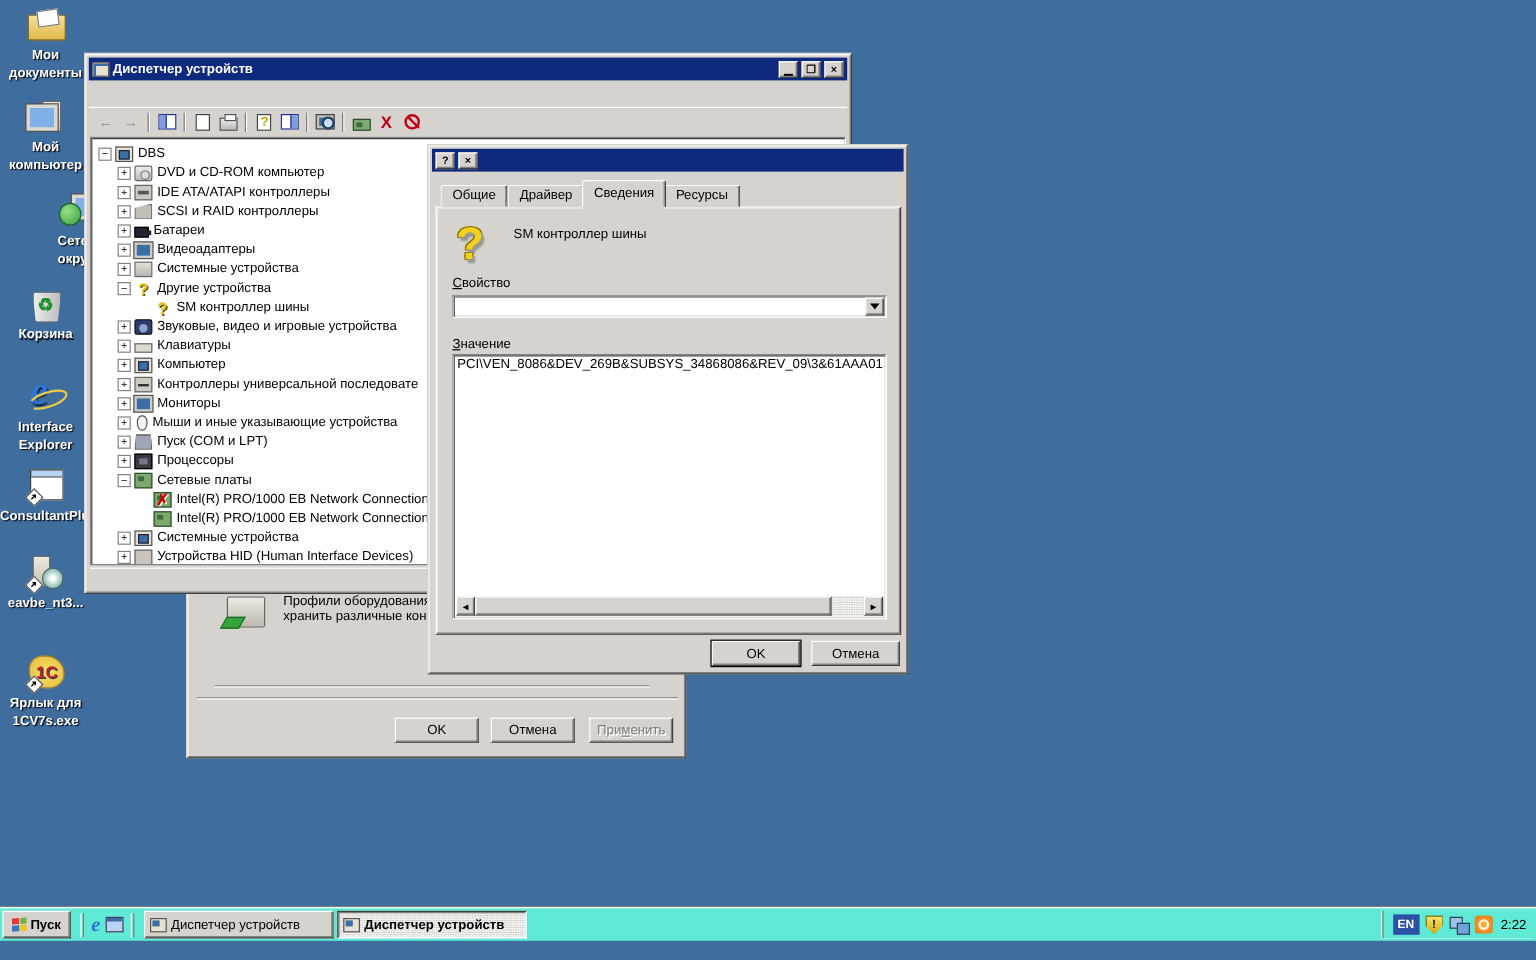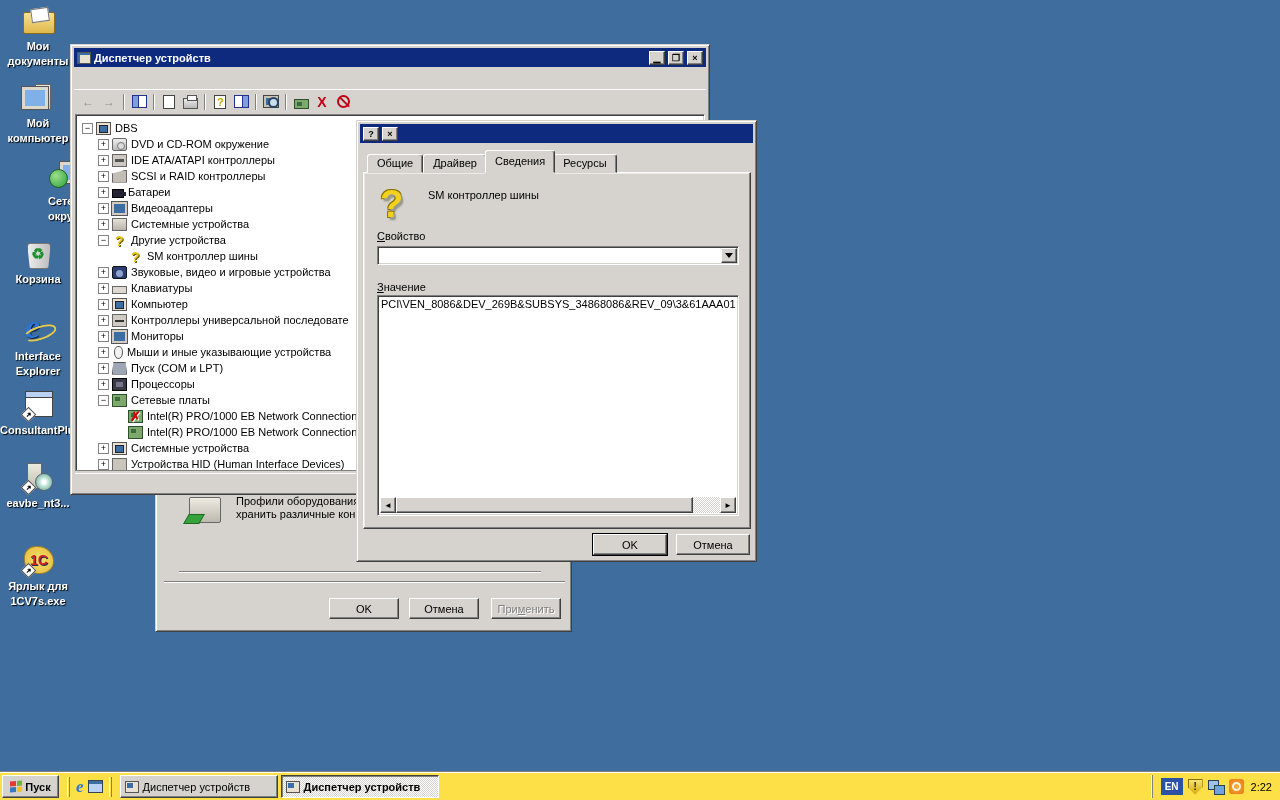--- a/index.html
+++ b/index.html
@@ -148,21 +148,21 @@
   #val-label { position:absolute; left:13px; top:108px; }
   #valbox { position:absolute; left:13px; top:122px; width:362px; height:221px; }
   #val-text { position:absolute; left:3px; top:2px; right:2px; white-space:nowrap; overflow:hidden; }
   #hscroll { position:absolute; left:2px; right:2px; bottom:2px; height:16px; display:flex; }
   .sb-btn { width:16px; height:16px; flex:none; font-size:8px; }
   #hscroll .track { flex:1; position:relative; }
   #hscroll .thumb { position:absolute; left:0; top:0; width:297px; height:16px; }
   #smdlg .dbtn { position:absolute; top:413px; width:74px; height:21px; }
 
   
-  #taskbar { position:absolute; left:0; right:0; bottom:0; height:28px; background:#fde047; border-top:1px solid #fff;
+  #taskbar { position:absolute; left:0; right:0; bottom:16px; height:28px; background:#5eead4; border-top:1px solid #fff;
              box-shadow:0 -1px 0 #808080; display:flex; align-items:center; padding:0 2px; z-index:10; }
   #startbtn { width:57px; height:23px; font-weight:bold; gap:3px; }
   .winflag { width:12px; height:11px; display:grid; grid-template-columns:1fr 1fr; grid-template-rows:1fr 1fr; gap:1px; transform:skewY(-4deg); }
   .winflag i:nth-child(1){background:#E3393B} .winflag i:nth-child(2){background:#6CB33F}
   .winflag i:nth-child(3){background:#3B77BC} .winflag i:nth-child(4){background:#F5C410}
   .ql { display:flex; align-items:center; gap:4px; margin:0 6px; }
   .ql-ie { font-family:"Liberation Serif",serif; font-style:italic; font-weight:bold; font-size:17px; color:#2E74D8; line-height:16px; }
   .ql-desk { width:15px; height:13px; background:#B9D2F1; border:1px solid #345; box-shadow:inset 0 3px 0 #3B6EA5; }
   .tb-handle { width:3px; height:20px; border-left:1px solid #fff; border-right:1px solid #808080; margin:0 2px; }
   .taskbtn { width:158px; height:23px; margin-right:3px; display:flex; align-items:center; gap:4px; padding:0 4px; overflow:hidden; white-space:nowrap; }
@@ -291,21 +291,21 @@
   <div id="treepane" class="sunken">
     <div id="tree">
         <div class="trow" style="padding-left: 4px;">
           <span class="texp">−</span>
           <span class="ic ic-computer"></span>
           <span>DBS</span>
         </div>
         <div class="trow" style="padding-left: 20px;">
           <span class="texp">+</span>
           <span class="ic ic-cdrom"></span>
-          <span>DVD и CD-ROM окружение</span>
+          <span>DVD и CD-ROM компьютер</span>
         </div>
         <div class="trow" style="padding-left: 20px;">
           <span class="texp">+</span>
           <span class="ic ic-ide"></span>
           <span>IDE ATA/ATAPI контроллеры</span>
         </div>
         <div class="trow" style="padding-left: 20px;">
           <span class="texp">+</span>
           <span class="ic ic-scsi"></span>
           <span>SCSI и RAID контроллеры</span>

